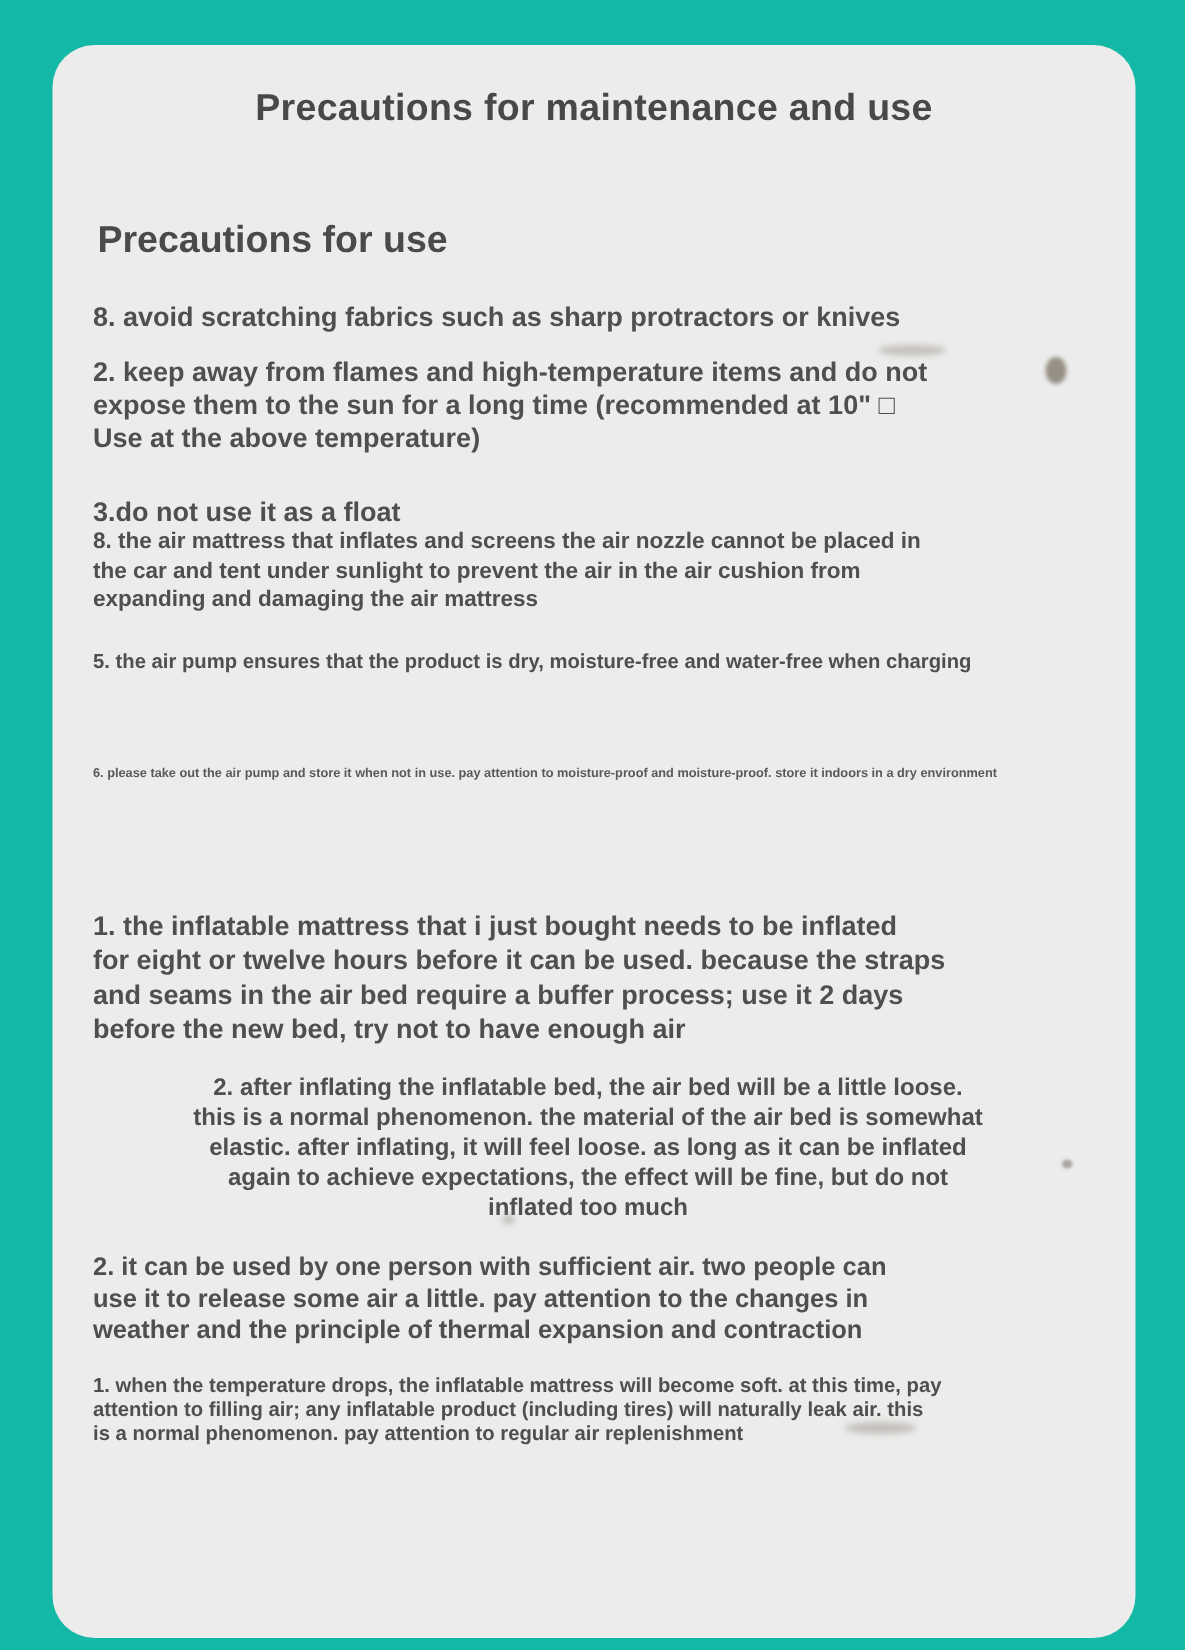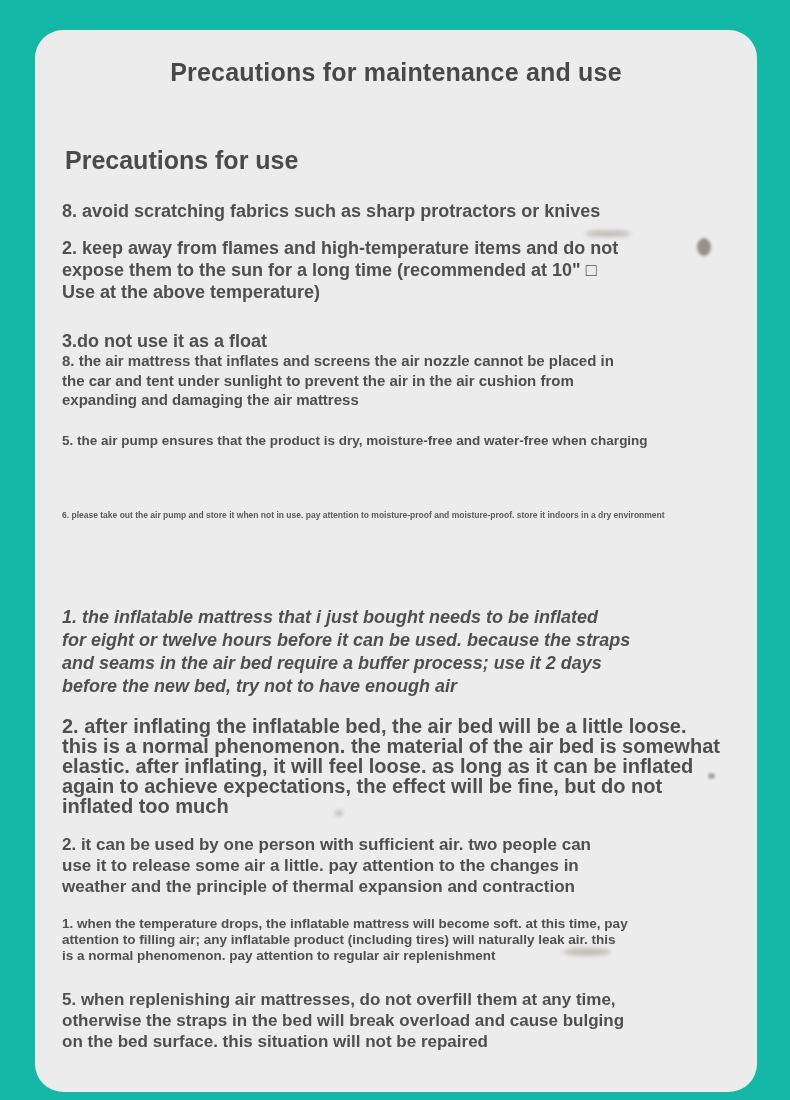--- a/index.html
+++ b/index.html
@@ -50,21 +50,21 @@
   .item {
     position: absolute;
     left: 27px;
     margin: 0;
     font-weight: bold;
     white-space: pre-line;
     color: #4f4f4f;
   }
   .txt-18 { font-size: 18px; line-height: 22px; }
   .txt-18b { font-size: 18px; line-height: 23px; }
-  .txt-16 { font-size: 20px; line-height: 20px; }
+  .txt-16 { font-size: 16px; line-height: 20px; text-align: center; }
   .txt-17 { font-size: 17px; line-height: 21px; }
   .txt-15 { font-size: 15px; line-height: 19.5px; }
   .txt-13 { font-size: 13.5px; line-height: 17px; }
   .txt-13b { font-size: 13.5px; line-height: 16px; }
   .txt-8 {
     font-size: 8.5px;
     line-height: 10px;
     font-weight: 600;
     color: #5a5a5a;
   }
@@ -101,42 +101,39 @@
 
     <p class="item txt-15" style="top:321px; width:665px;">8. the air mattress that inflates and screens the air nozzle cannot be placed in
 the car and tent under sunlight to prevent the air in the air cushion from
 expanding and damaging the air mattress</p>
 
     <p class="item txt-13" style="top:402px;">5. the air pump ensures that the product is dry, moisture-free and water-free when charging</p>
 
     <p class="item txt-8" style="top:447px;margin-top:33px;">6. please take out the air pump and store it when not in use. pay attention to moisture-proof and moisture-proof. store it indoors in a dry environment</p>
 
 
-    <p class="item txt-18b" style="top:576px; width:670px;font-style:italic;">1. the inflatable mattress that i just bought needs to be inflated
+    <p class="item txt-18b" style="top:576px; width:670px;">1. the inflatable mattress that i just bought needs to be inflated
 for eight or twelve hours before it can be used. because the straps
 and seams in the air bed require a buffer process; use it 2 days
 before the new bed, try not to have enough air</p>
 
     <p class="item txt-16" style="top:686px; width:660px;">2. after inflating the inflatable bed, the air bed will be a little loose.
 this is a normal phenomenon. the material of the air bed is somewhat
 elastic. after inflating, it will feel loose. as long as it can be inflated
 again to achieve expectations, the effect will be fine, but do not
 inflated too much</p>
 
     <p class="item txt-17" style="top:804px; width:650px;">2. it can be used by one person with sufficient air. two people can
 use it to release some air a little. pay attention to the changes in
 weather and the principle of thermal expansion and contraction</p>
 
     <p class="item txt-13b" style="top:886px; width:665px;">1. when the temperature drops, the inflatable mattress will become soft. at this time, pay
 attention to filling air; any inflatable product (including tires) will naturally leak air. this
 is a normal phenomenon. pay attention to regular air replenishment</p>
 
-    <p class="item txt-17" style="top:959px; width:660px;">5. when replenishing air mattresses, do not overfill them at any time,
-otherwise the straps in the bed will break overload and cause bulging
-on the bed surface. this situation will not be repaired</p>
   </div>
 
   <div class="smudge smudge-1"></div>
   <div class="smudge smudge-2"></div>
   <div class="smudge smudge-3"></div>
   <div class="smudge smudge-4"></div>
   <div class="smudge smudge-5"></div>
 </div>
 
 </body></html>

